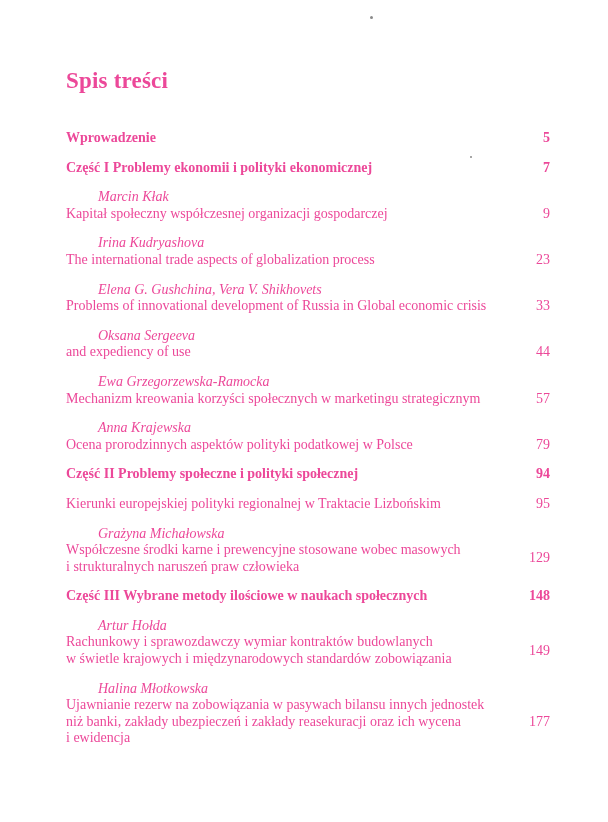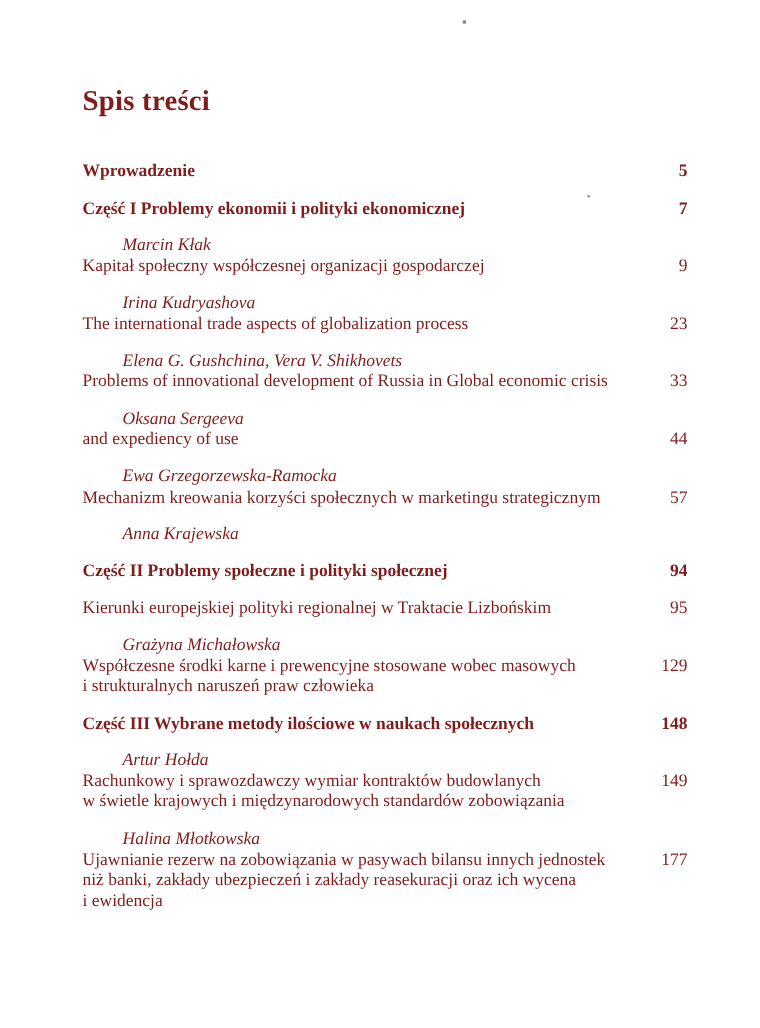--- a/index.html
+++ b/index.html
@@ -8,21 +8,21 @@
     background: #ffffff;
   }
   .page {
     position: relative;
     width: 608px;
     height: 822px;
     background: #ffffff;
     box-sizing: border-box;
     padding: 68px 58px 0 66px;
     font-family: "Liberation Serif", "DejaVu Serif", serif;
-    color: #7f1d1d;
+    color: #ec4899;
     overflow: hidden;
   }
   .doc-title {
     font-size: 23px;
     font-weight: 700;
     line-height: 26px;
     margin: 0 0 36px 0;
     letter-spacing: 0.2px;
   }
   .entry {
@@ -30,21 +30,21 @@
   }
   .author-line {
     font-size: 14px;
     line-height: 16.6px;
     font-style: italic;
     white-space: nowrap;
     margin-left: 32px;
   }
   .entry-row {
     display: flex;
-    align-items: flex-start;
+    align-items: center;
   }
   .title-lines {
     flex: 1 1 auto;
     min-width: 0;
   }
   .title-line {
     font-size: 14px;
     line-height: 16.6px;
     white-space: nowrap;
   }
@@ -130,20 +130,26 @@
         <div class="author-line">Ewa Grzegorzewska-Ramocka</div>
         <div class="entry-row">
           <div class="title-lines">
             <div class="title-line">Mechanizm kreowania korzyści społecznych w marketingu strategicznym</div>
           </div>
           <div class="page-num">57</div>
         </div>
       </div>
       <div class="entry article">
         <div class="author-line">Anna Krajewska</div>
+        <div class="entry-row">
+          <div class="title-lines">
+            <div class="title-line">Ocena prorodzinnych aspektów polityki podatkowej w Polsce</div>
+          </div>
+          <div class="page-num">79</div>
+        </div>
       </div>
       <div class="entry section">
         <div class="entry-row">
           <div class="title-lines">
             <div class="title-line">Część II Problemy społeczne i polityki społecznej</div>
           </div>
           <div class="page-num">94</div>
         </div>
       </div>
       <div class="entry article">

